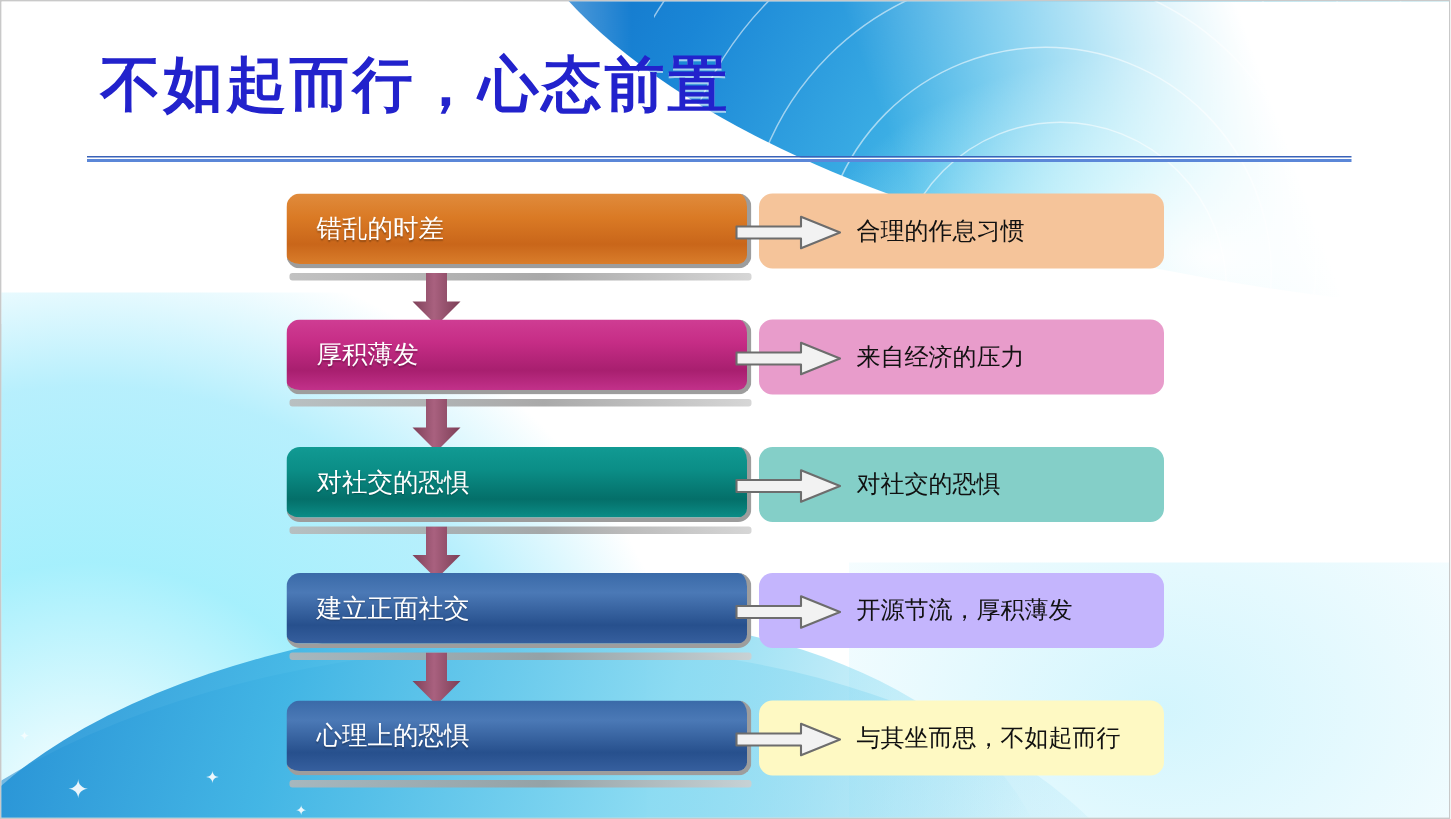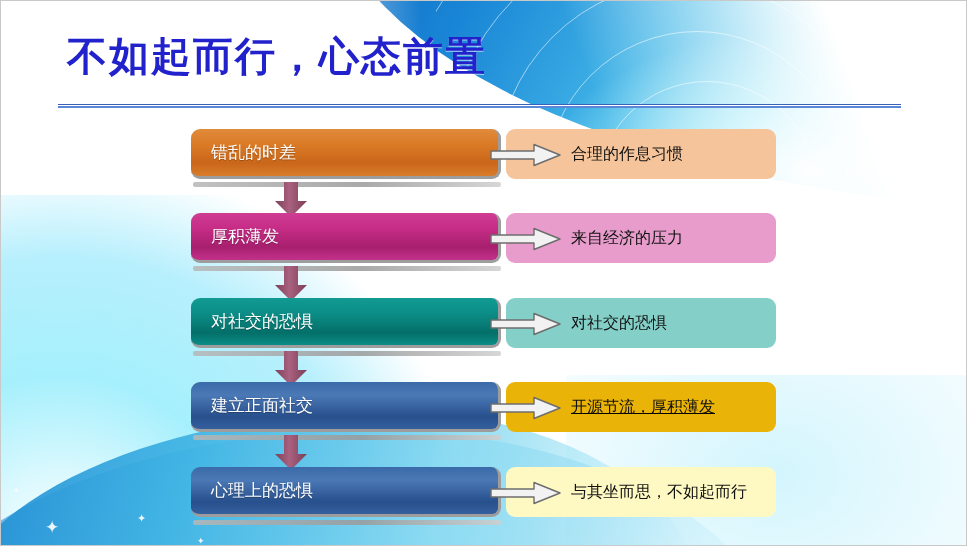--- a/index.html
+++ b/index.html
@@ -199,21 +199,21 @@
     </div>
     <svg class="v-arrow" viewBox="0 0 36 36" style="top:350px;">
       <path d="M11 0 L25 0 L25 19 L34 19 L18 35 L2 19 L11 19 Z" fill="url(#vg1)"></path>
     </svg>
 
     <div class="row" style="top:381px;">
       <div class="left-shadow"></div>
       <div class="left-box" style="background:linear-gradient(180deg,#3a6aa8 0%,#4b79b6 28%,#27508d 74%,#365f9e 100%);">
         <span class="lbl">建立正面社交</span>
       </div>
-      <div class="right-box" style="background:#eab308;width:270px;text-decoration:underline;">
+      <div class="right-box" style="background:#c4b5fd;width:270px;">
         <span class="lbl">开源节流，厚积薄发</span>
       </div>
       <svg class="h-arrow" viewBox="0 0 72 24">
         <path d="M1 8 L44 8 L44 1.5 L70 12 L44 22.5 L44 16 L1 16 Z" fill="#f2f2f2" stroke="#6d6d6d" stroke-width="1.4" stroke-linejoin="round"></path>
       </svg>
     </div>
     <svg class="v-arrow" viewBox="0 0 36 36" style="top:434px;">
       <path d="M11 0 L25 0 L25 19 L34 19 L18 35 L2 19 L11 19 Z" fill="url(#vg1)"></path>
     </svg>
 

